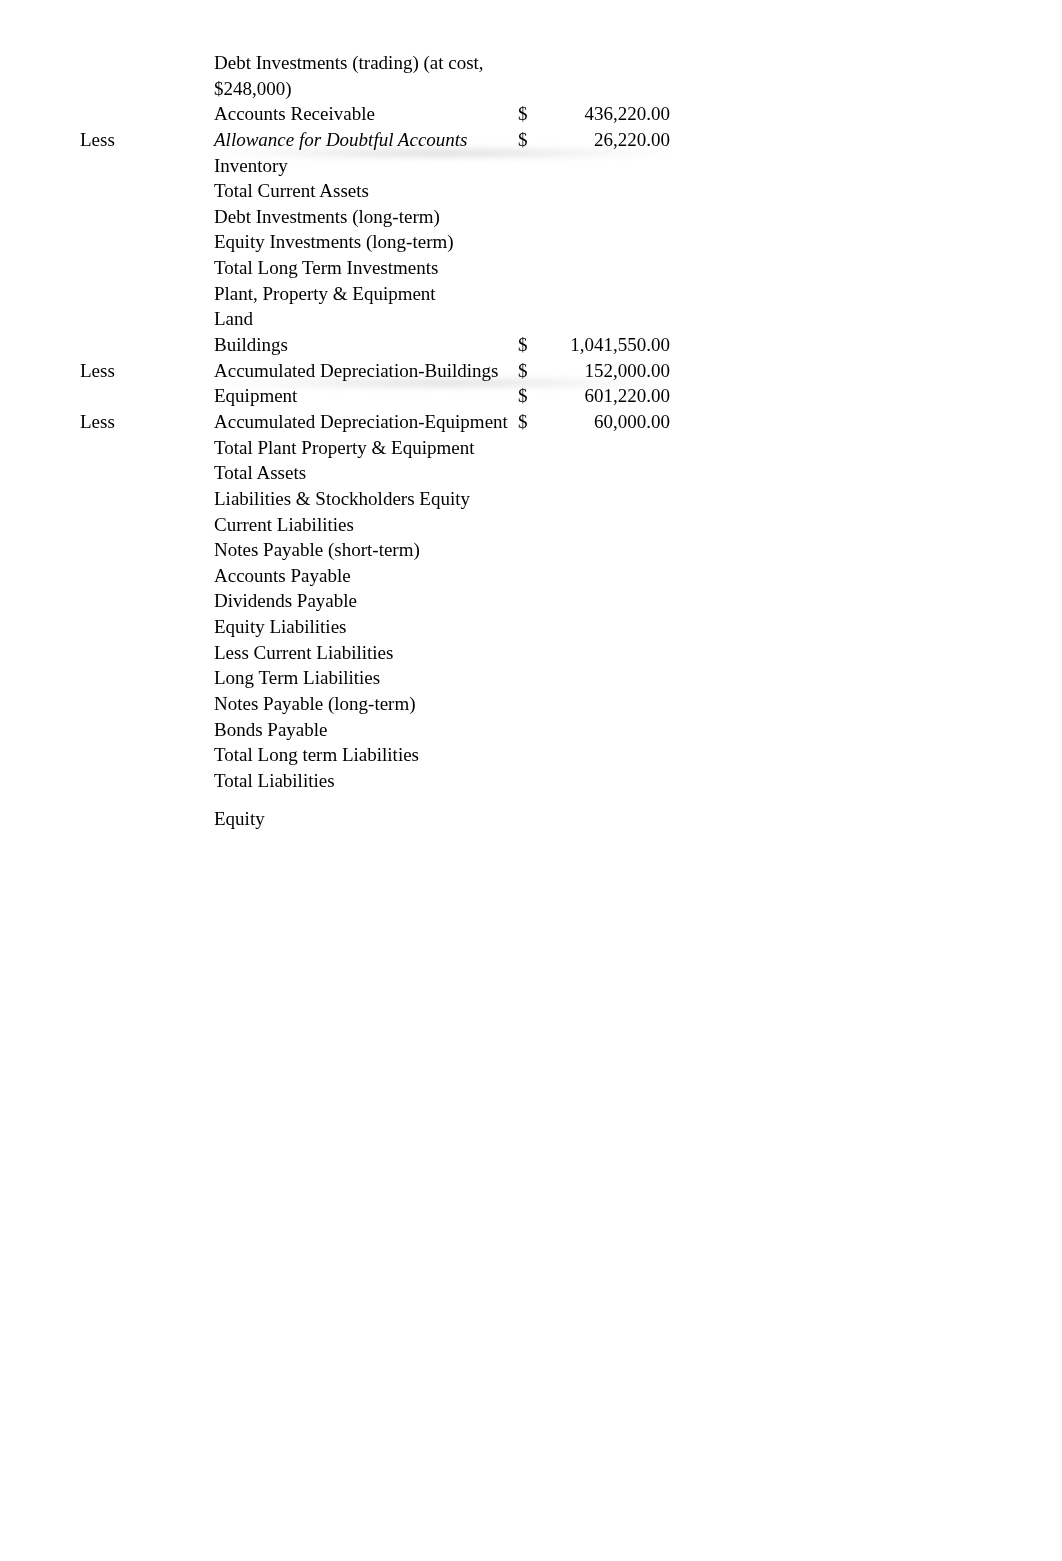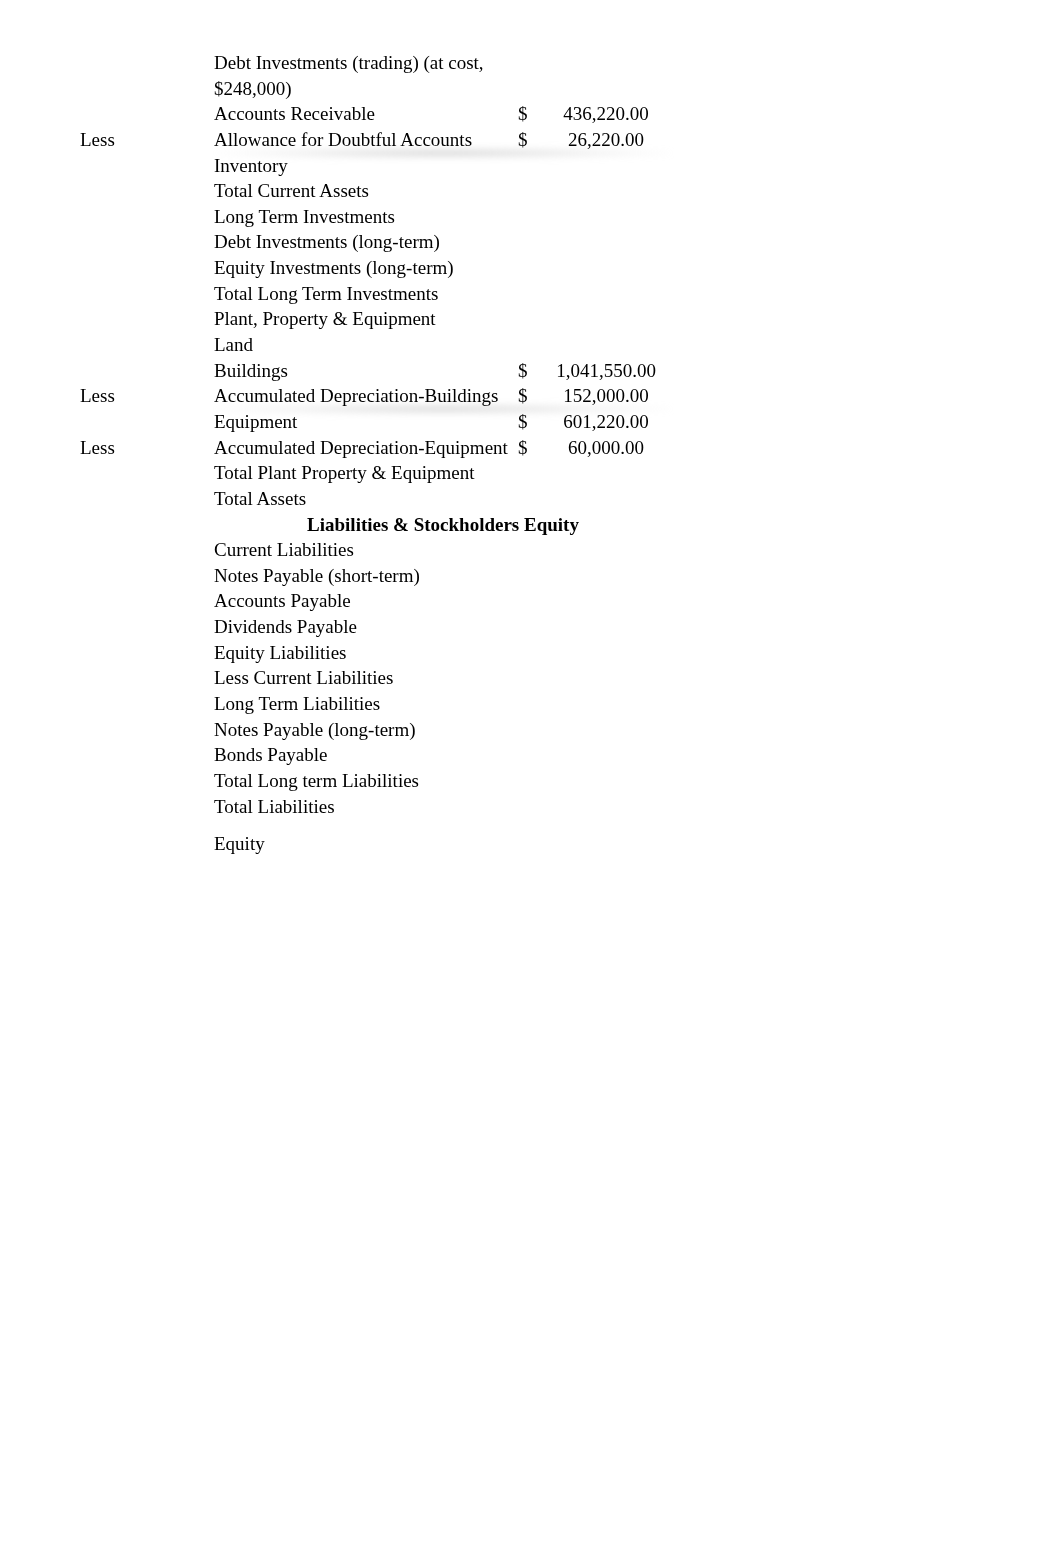--- a/index.html
+++ b/index.html
@@ -35,36 +35,36 @@
     }
     .col-sym {
       width: 30px;
       flex-shrink: 0;
       text-align: left;
       padding-left: 6px;
     }
     .col-val {
       width: 130px;
       flex-shrink: 0;
-      text-align: center;
+      text-align: right;
       padding-right: 2px;
     }
     .section-header-row {
       display: flex;
       line-height: 1.35;
       min-height: 25px;
     }
     .section-header-text {
       margin-left: 134px;
       width: 458px;
-      text-align: center;
-      font-weight: bold;
+      text-align: left;
     }
     .blur-under {
       position: relative;
+      font-style: italic;
     }
     .blur-under::after {
       content: "";
       position: absolute;
       left: 0;
       right: -160px;
       bottom: -6px;
       height: 12px;
       background: radial-gradient(ellipse at center, rgba(180,180,180,0.55) 0%, rgba(200,200,200,0.25) 45%, rgba(255,255,255,0) 75%);
       filter: blur(3px);
@@ -119,26 +119,20 @@
         <div class="col-val"></div>
       </div>
       <div class="row">
         <div class="col-tag"></div>
         <div class="col-label">Total Current Assets</div>
         <div class="col-sym"></div>
         <div class="col-val"></div>
       </div>
       <div class="row">
         <div class="col-tag"></div>
-        <div class="col-label">Long Term Investments</div>
-        <div class="col-sym"></div>
-        <div class="col-val"></div>
-      </div>
-      <div class="row">
-        <div class="col-tag"></div>
         <div class="col-label">Debt Investments (long-term)</div>
         <div class="col-sym"></div>
         <div class="col-val"></div>
       </div>
       <div class="row">
         <div class="col-tag"></div>
         <div class="col-label">Equity Investments (long-term)</div>
         <div class="col-sym"></div>
         <div class="col-val"></div>
       </div>

